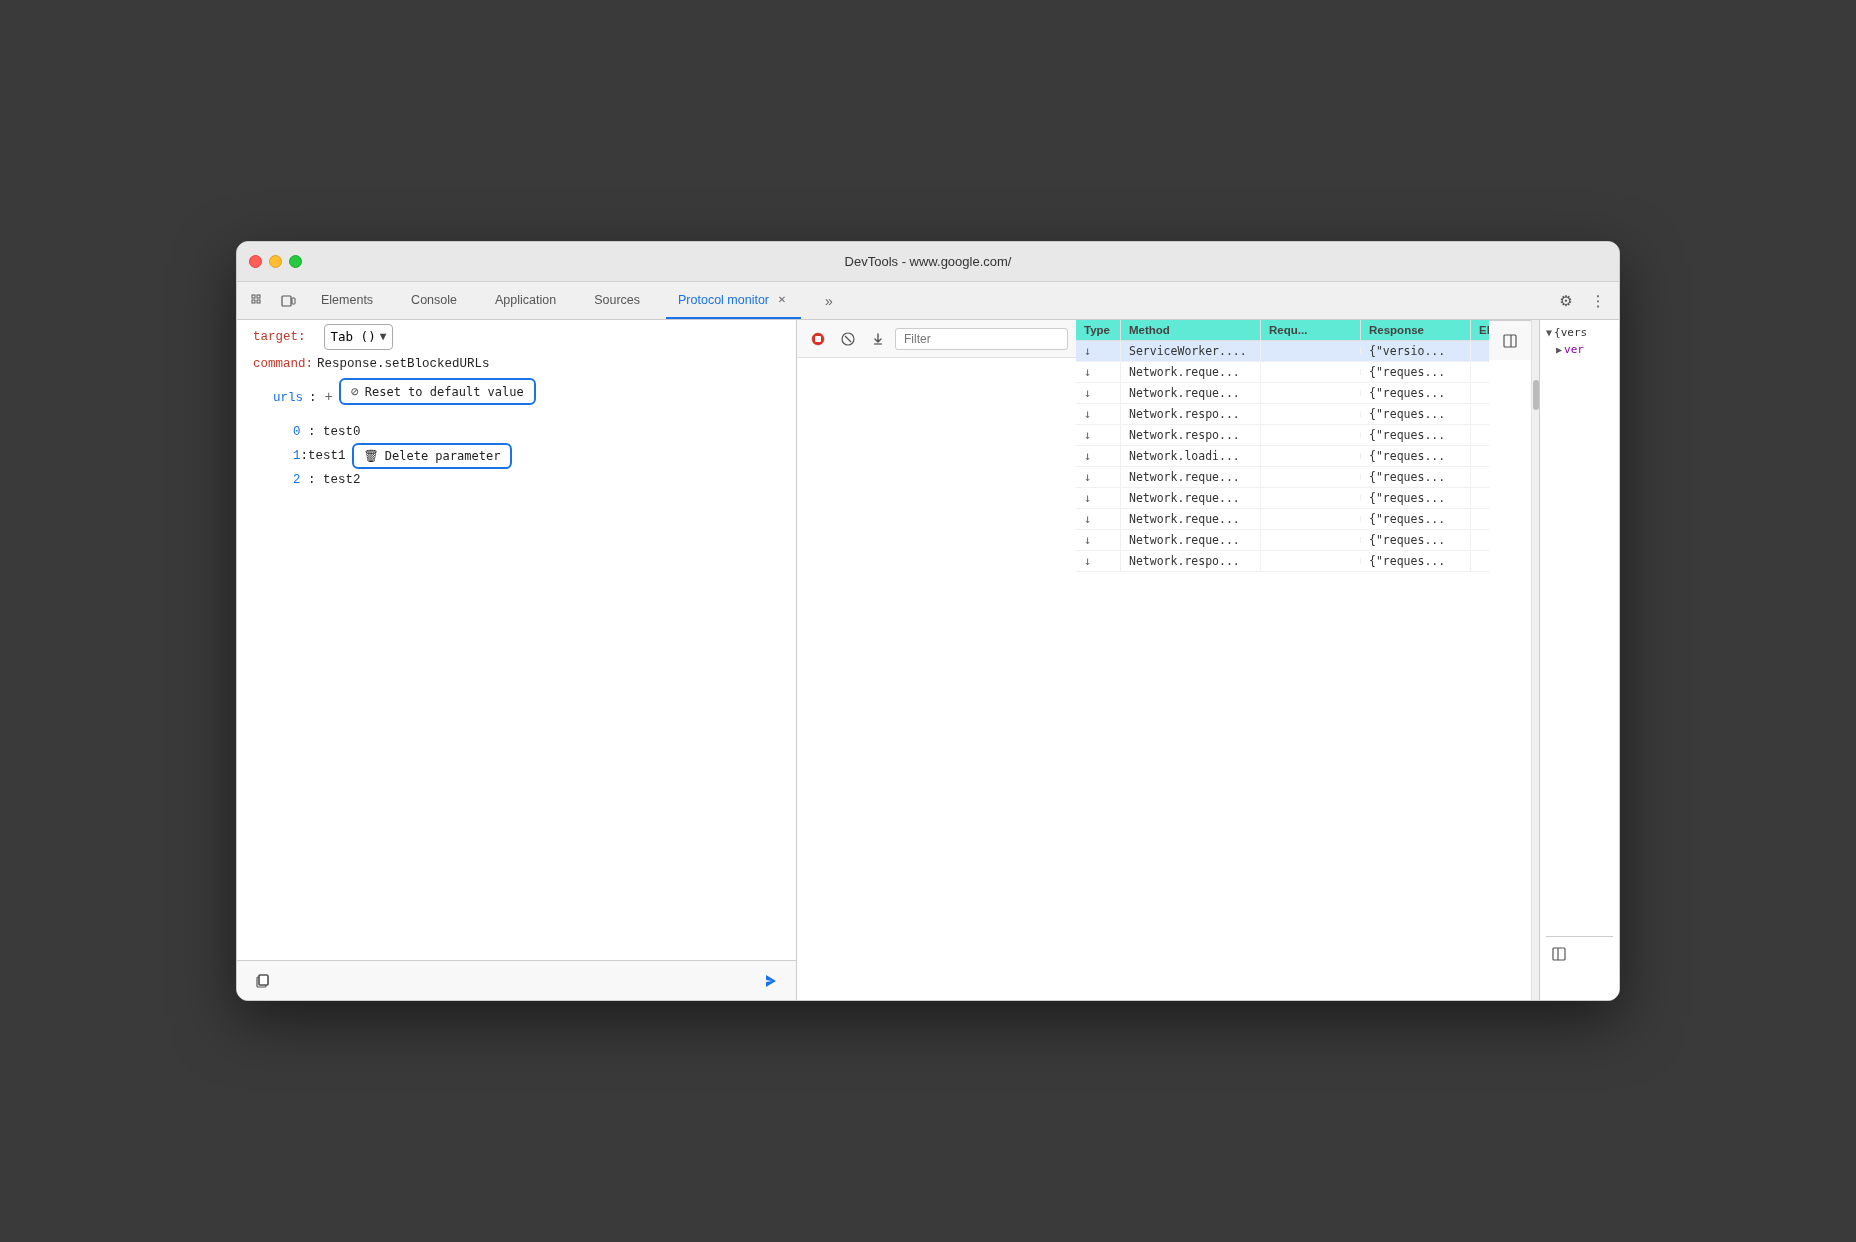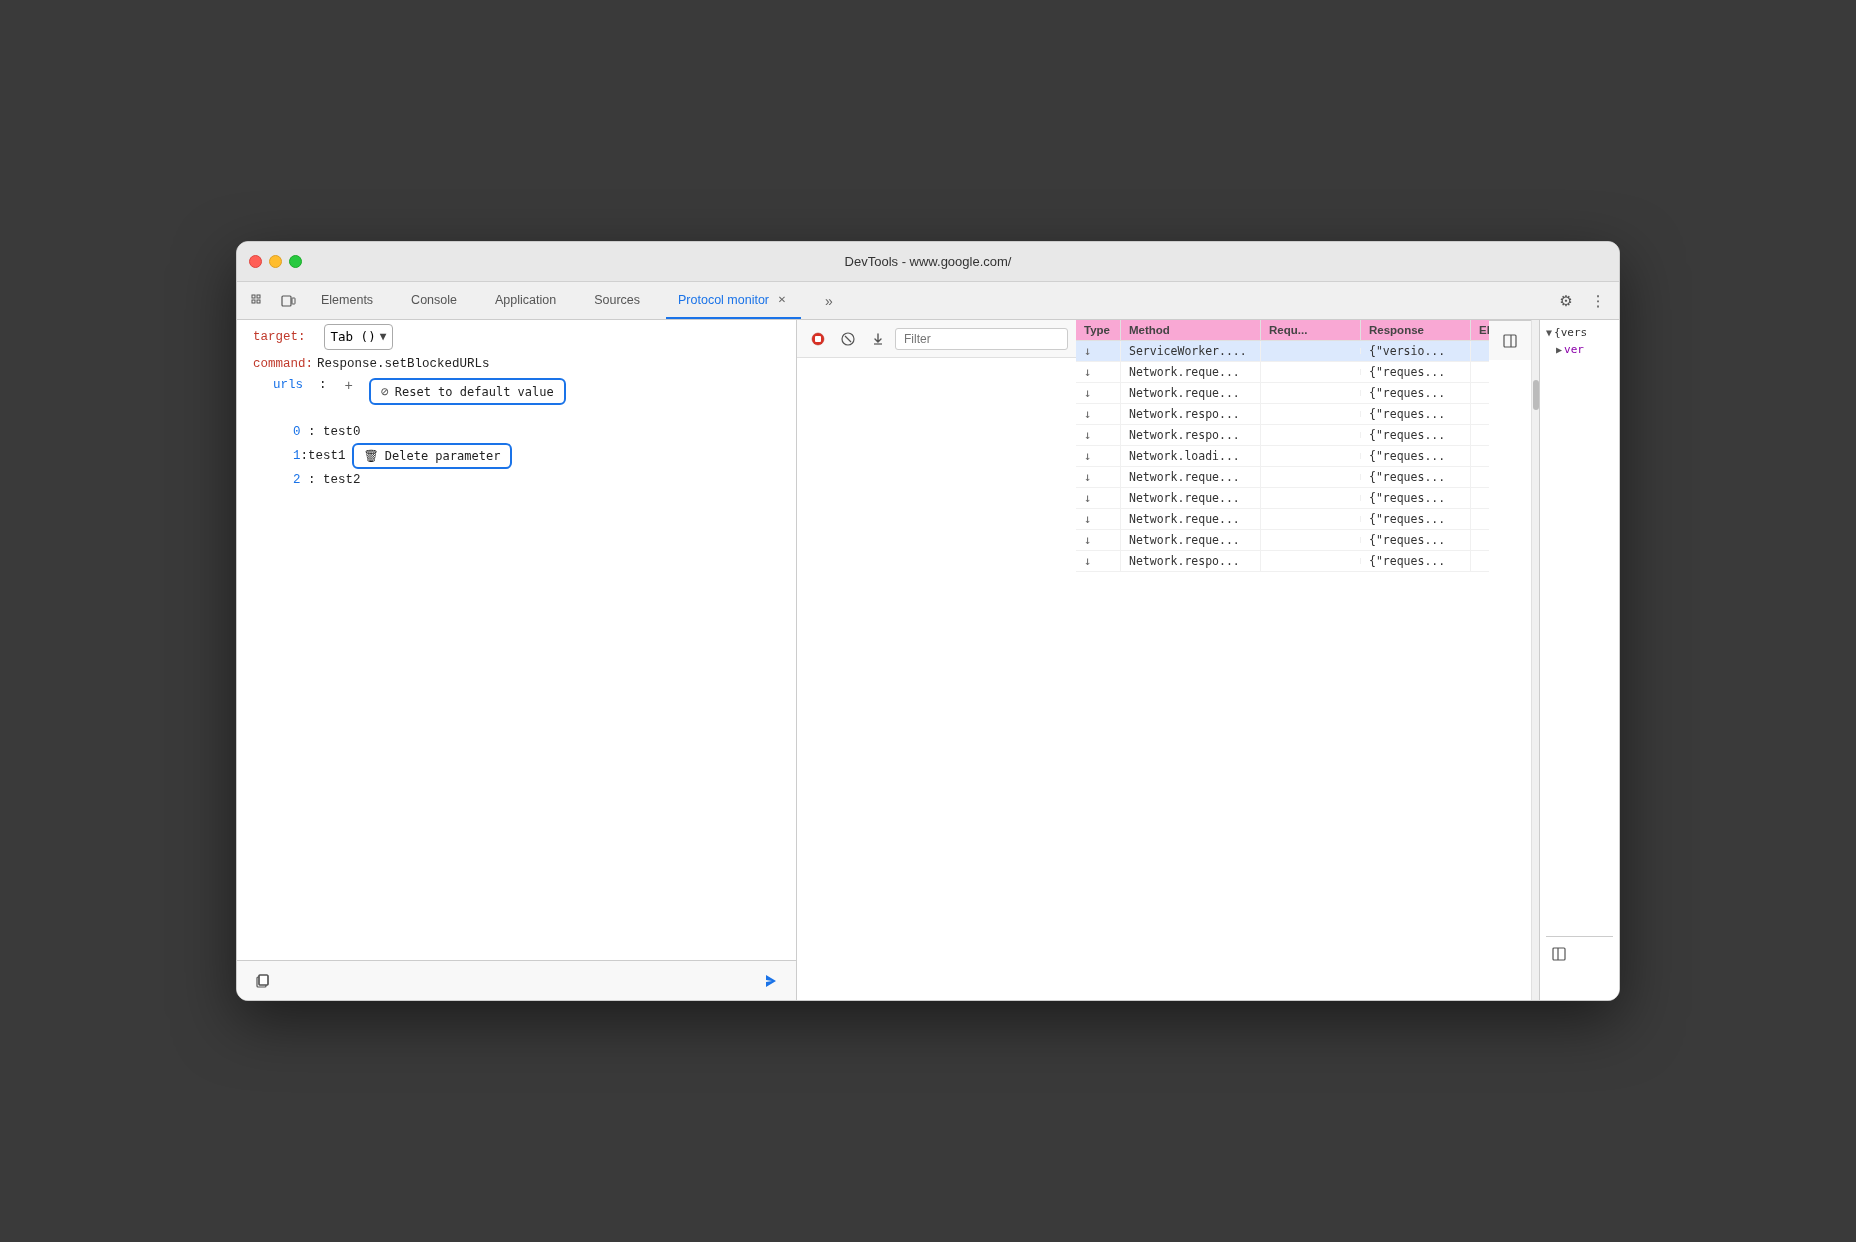--- a/index.html
+++ b/index.html
@@ -177,22 +177,22 @@
       background: #fff;
       font-family: 'Menlo', monospace;
       font-size: 12.5px;
       cursor: pointer;
       gap: 4px;
     }
     .target-select .arrow { font-size: 11px; color: #444; }
     .urls-row {
       margin-left: 20px;
       display: flex;
-      align-items: flex-start;
-      gap: 16px;
+      align-items: flex-end;
+      gap: 6px;
     }
     .plus-btn {
       color: #666;
       font-size: 14px;
       cursor: pointer;
       margin-left: 2px;
     }
     .reset-button {
       display: flex;
       align-items: center;
@@ -296,21 +296,21 @@
       background: #fff;
       outline: none;
     }
     .pm-table {
       flex: 1;
       overflow-y: auto;
       overflow-x: hidden;
     }
     .pm-header {
       display: flex;
-      background: #f9a8d4;
+      background: #5eead4;
       border-bottom: 1px solid #e0e0e0;
       position: sticky;
       top: 0;
       z-index: 1;
     }
     .pm-header-cell {
       padding: 4px 8px;
       font-size: 11.5px;
       font-weight: 600;
       color: #444;

